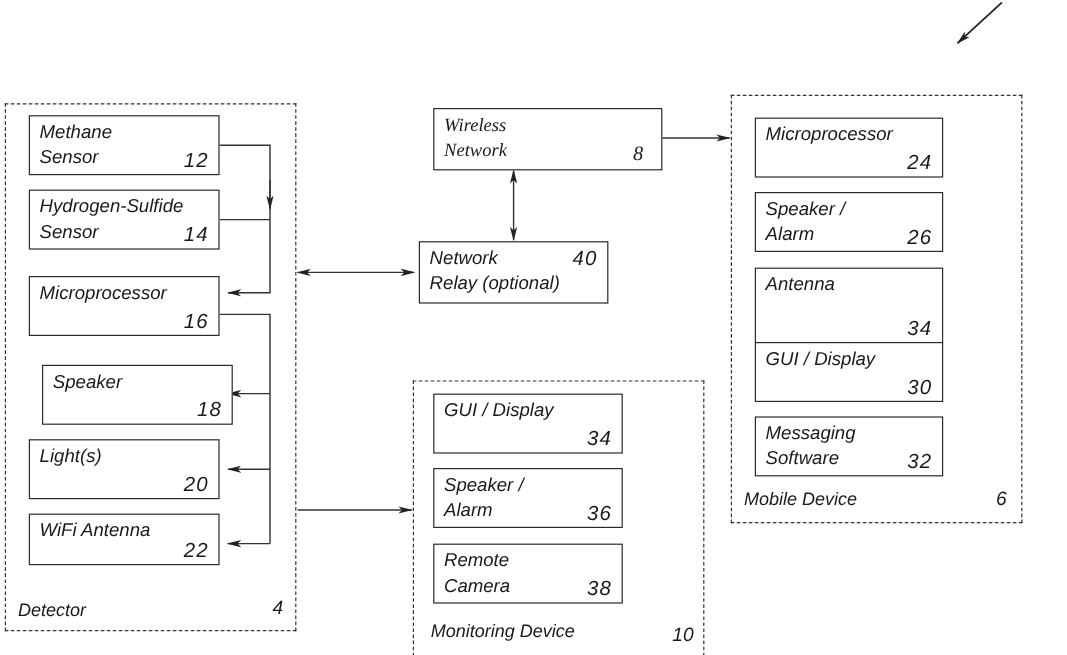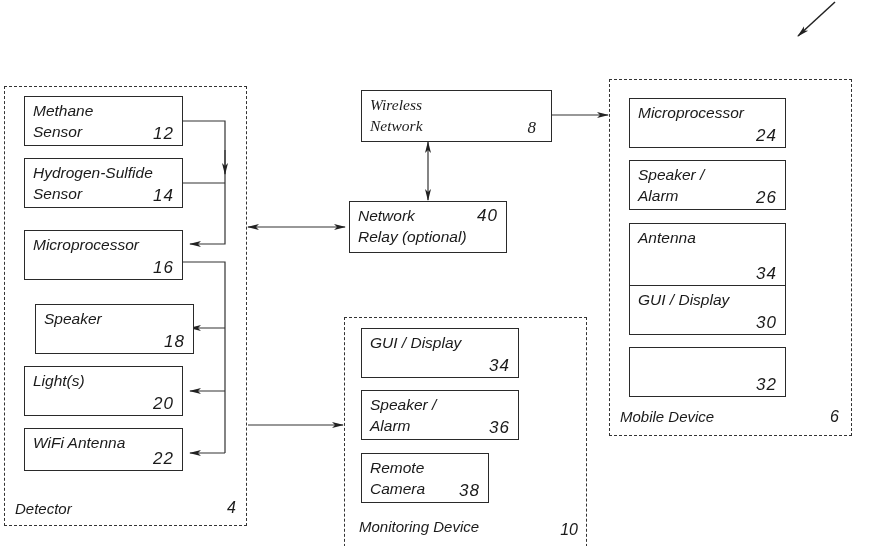--- a/index.html
+++ b/index.html
@@ -93,21 +93,21 @@
 </div>
 <div class="box" style="left:361px; top:328px; width:158px; height:50px;">
   <span class="label">GUI / Display</span>
   <span class="num">34</span>
 </div>
 <div class="box" style="left:361px; top:390px; width:158px; height:50px;">
   <span class="label">Speaker /
 Alarm</span>
   <span class="num">36</span>
 </div>
-<div class="box" style="left:361px; top:453px; width:128px; height:50px;">
+<div class="box" style="left:361px; top:453px; width:158px; height:50px;">
   <span class="label">Remote
 Camera</span>
   <span class="num">38</span>
 </div>
 
 <div class="group" style="left:609px; top:79px; width:243px; height:357px;">
   <span class="group-label" style="left:10px; bottom:10px;">Mobile Device</span>
   <span class="group-num" style="right:12px; bottom:9px;">6</span>
 </div>
 <div class="box" style="left:629px; top:98px; width:157px; height:50px;">
@@ -121,14 +121,16 @@
 </div>
 <div class="box" style="left:629px; top:223px; width:157px; height:63px;">
   <span class="label">Antenna</span>
   <span class="num">34</span>
 </div>
 <div class="box" style="left:629px; top:285px; width:157px; height:50px;">
   <span class="label">GUI / Display</span>
   <span class="num">30</span>
 </div>
 <div class="box" style="left:629px; top:347px; width:157px; height:50px;">
+  <span class="label">Messaging
+Software</span>
   <span class="num">32</span>
 </div>
 
 </body></html>

